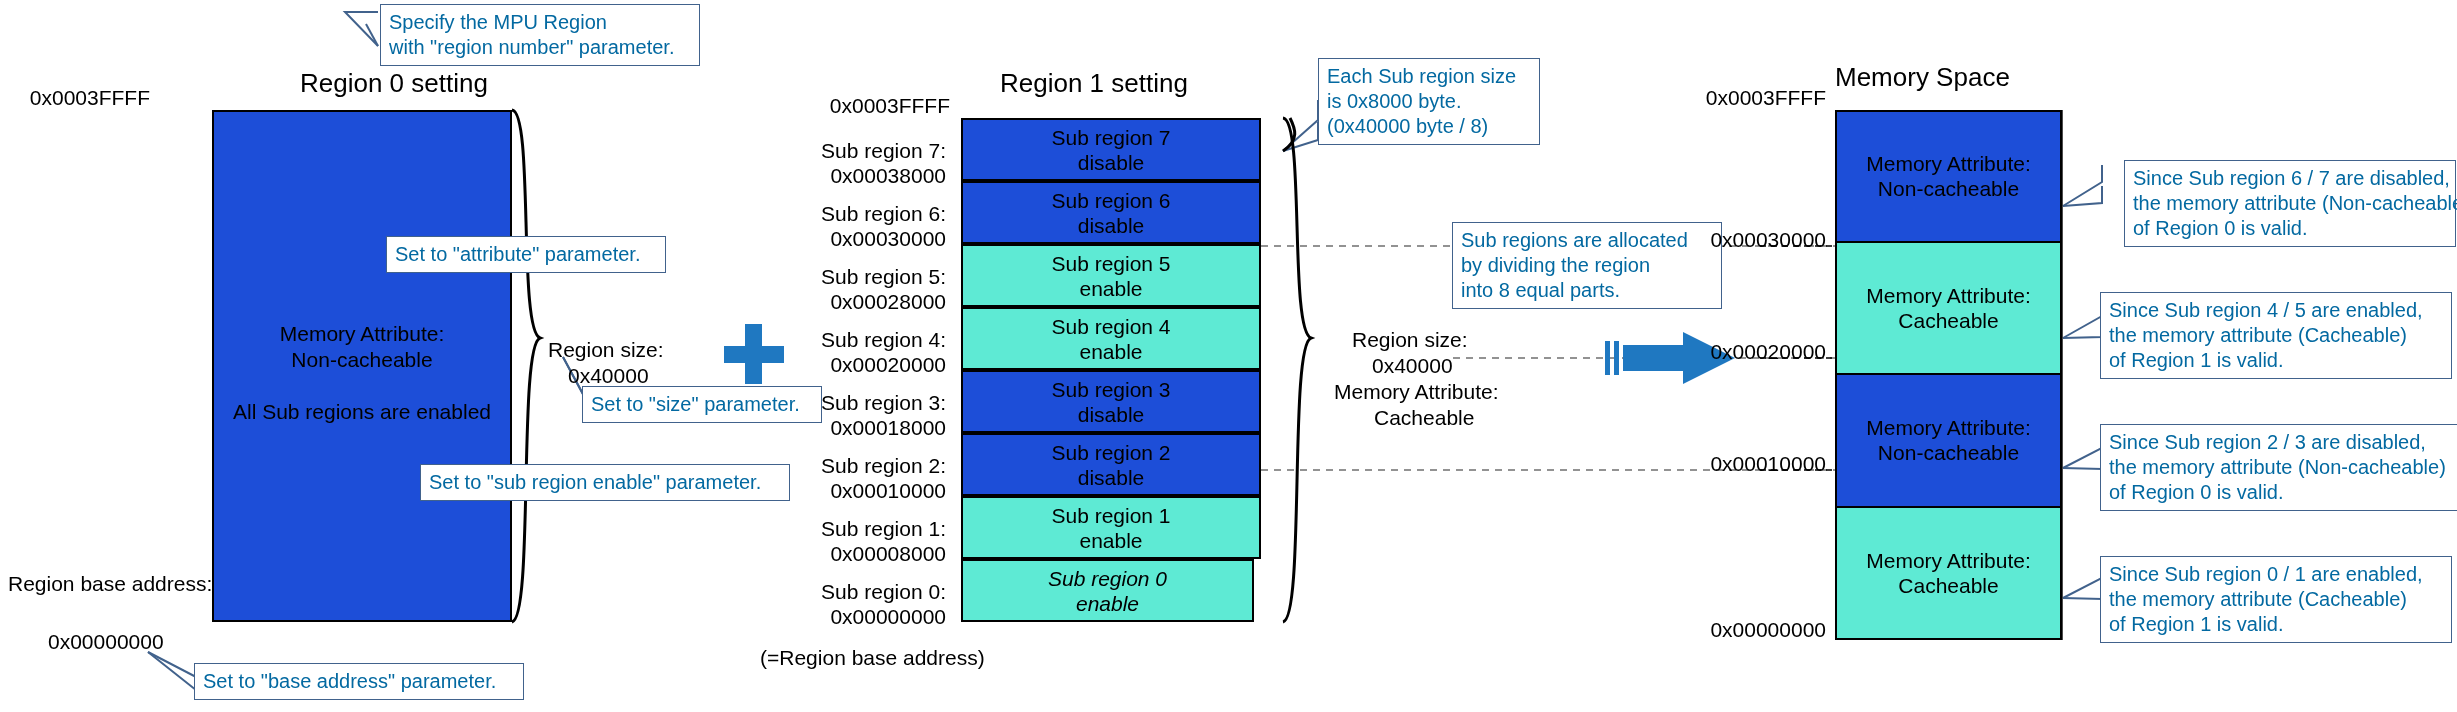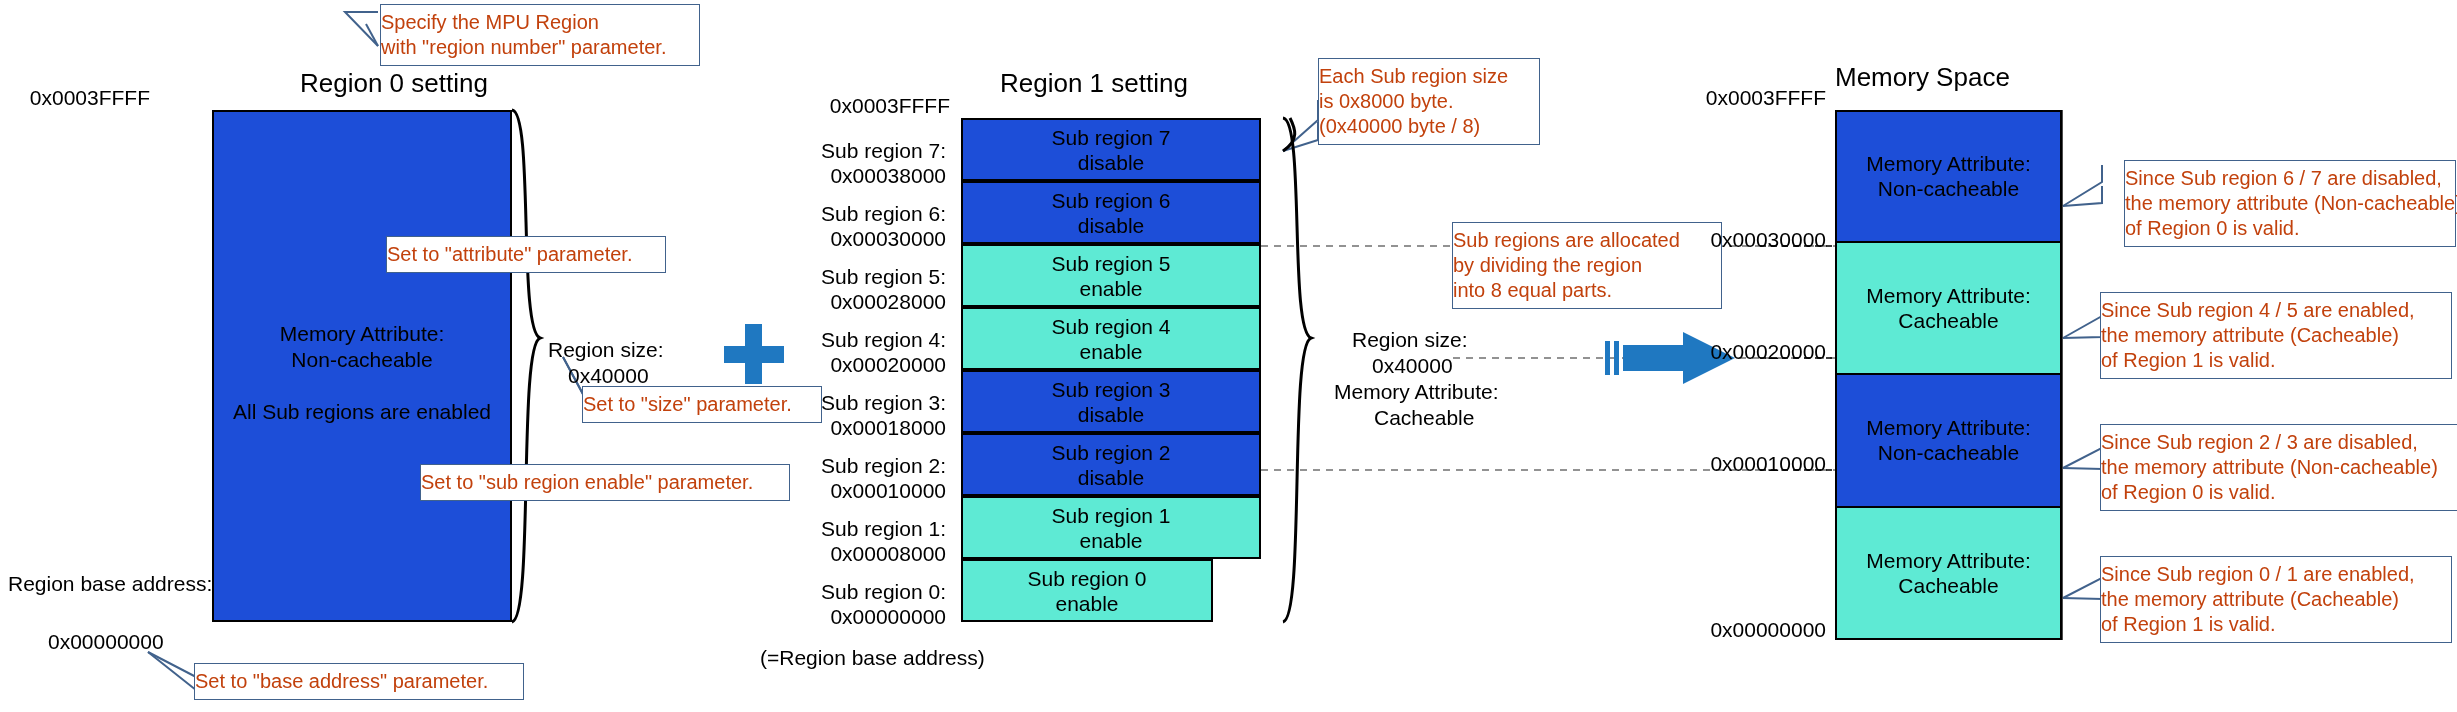--- a/index.html
+++ b/index.html
@@ -18,22 +18,22 @@
   .rt{text-align:right;}
 
   
   .block{position:absolute;box-sizing:border-box;border:2px solid #000;background:#5eead4;}
   .shaded{background:#1d4ed8;}
   .blk-label{position:absolute;left:0;right:0;top:50%;transform:translateY(-50%);
              text-align:center;font-size:21px;line-height:1.2;white-space:pre;}
 
   
   .callout{position:absolute;box-sizing:border-box;border:1.5px solid #41628c;
-           background:#ffffff;font-size:20px;line-height:1.25;color:#c2410c;
-           padding:5px 0;white-space:pre;}
+           background:#ffffff;font-size:20px;line-height:1.25;color:#0369a1;
+           padding:5px 8px;white-space:pre;}
 
   
   .ovl{position:absolute;left:0;top:0;width:2457px;height:712px;pointer-events:none;}
 
   
   .plus{position:absolute;}
   .plus i{position:absolute;background:#1f78c1;display:block;}
   .plus .h{left:0;top:22px;width:60px;height:17px;}
   .plus .v{left:21px;top:0;width:17px;height:60px;}
 </style>
@@ -166,21 +166,21 @@
 disable</div>
       </div>
       <div class="block shaded" style="left: 0px; top: 315px; width: 300px; height: 63px;">
         <div class="blk-label">Sub region 2
 disable</div>
       </div>
       <div class="block" style="left: 0px; top: 378px; width: 300px; height: 63px;">
         <div class="blk-label">Sub region 1
 enable</div>
       </div>
-      <div class="block" style="left: 0px; top: 441px; width: 252px; height: 63px;">
+      <div class="block" style="left: 0px; top: 441px; width: 293px; height: 63px; font-style: italic;">
         <div class="blk-label">Sub region 0
 enable</div>
       </div>
     </div>
 
   <div id="subregion-addresses" class="abs" style="left:760px;top:118px;width:196px;height:540px;">
       <div class="txt rt" style="left: 0px; top: 21px; width: 186px;">Sub region 7:
 0x00038000</div>
       <div class="txt rt" style="left: 0px; top: 84px; width: 186px;">Sub region 6:
 0x00030000</div>

